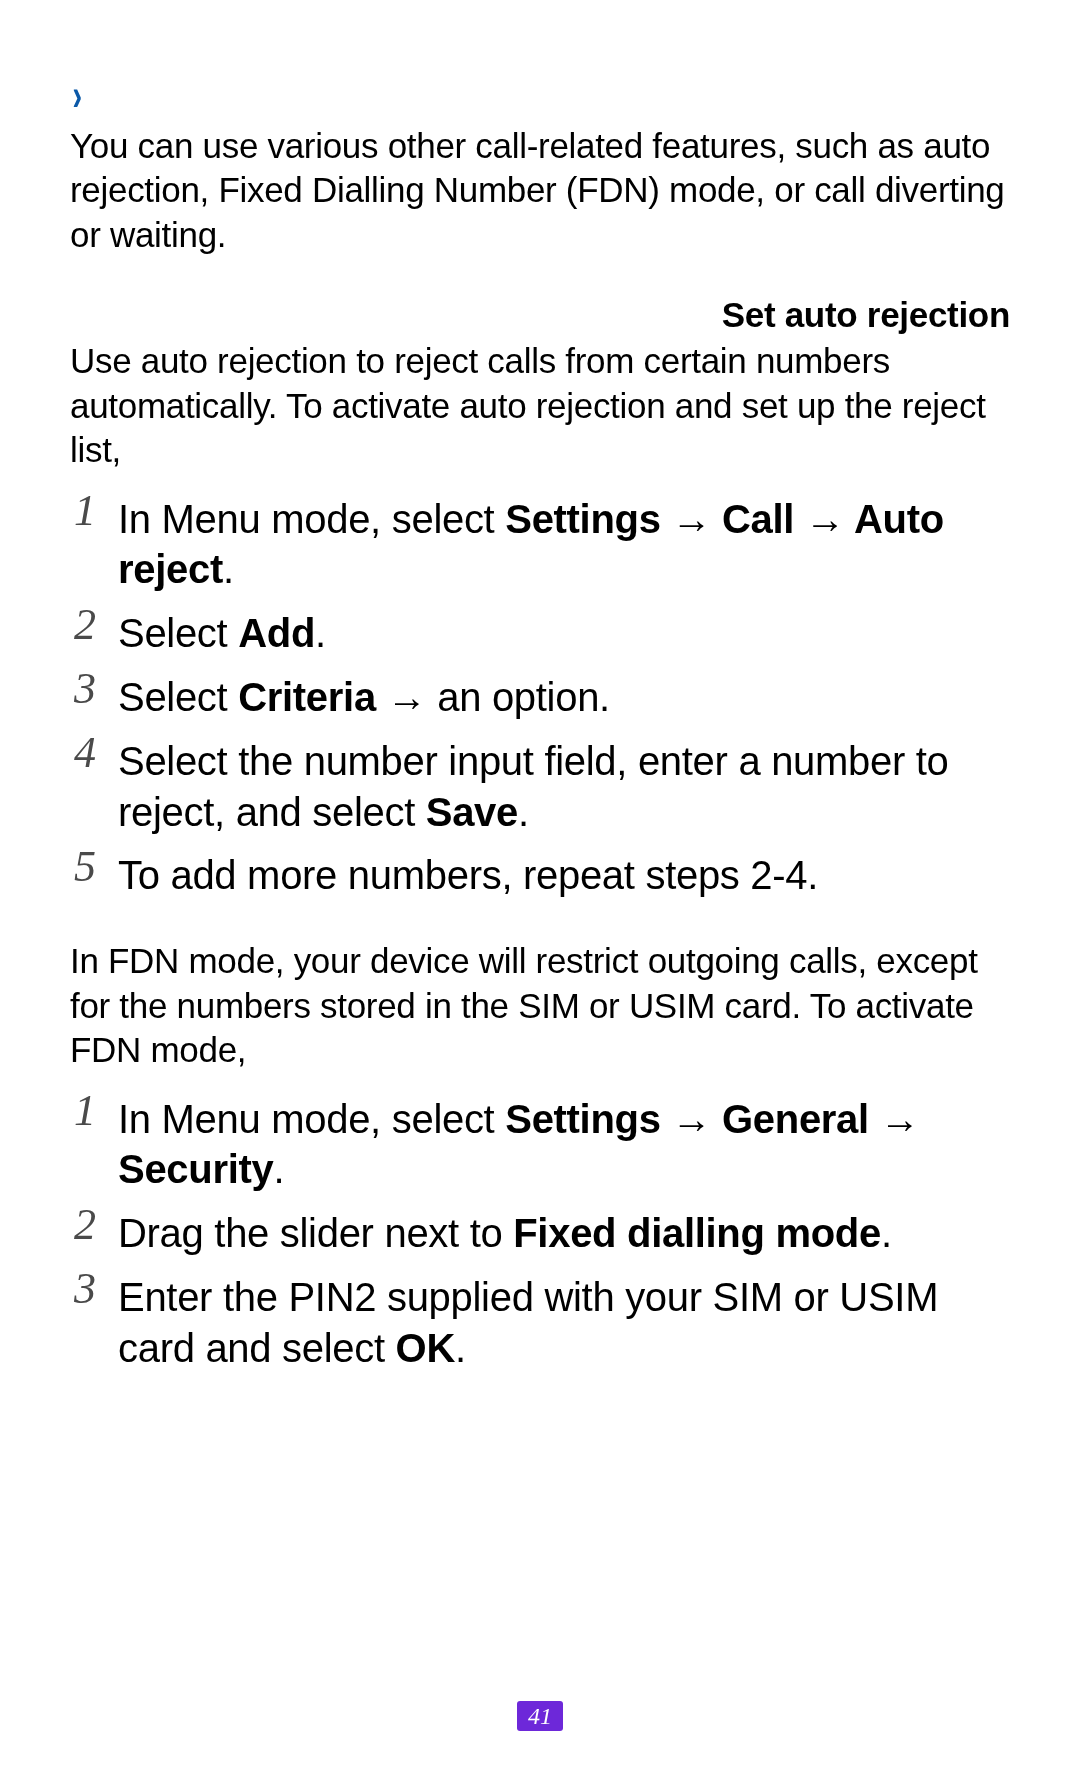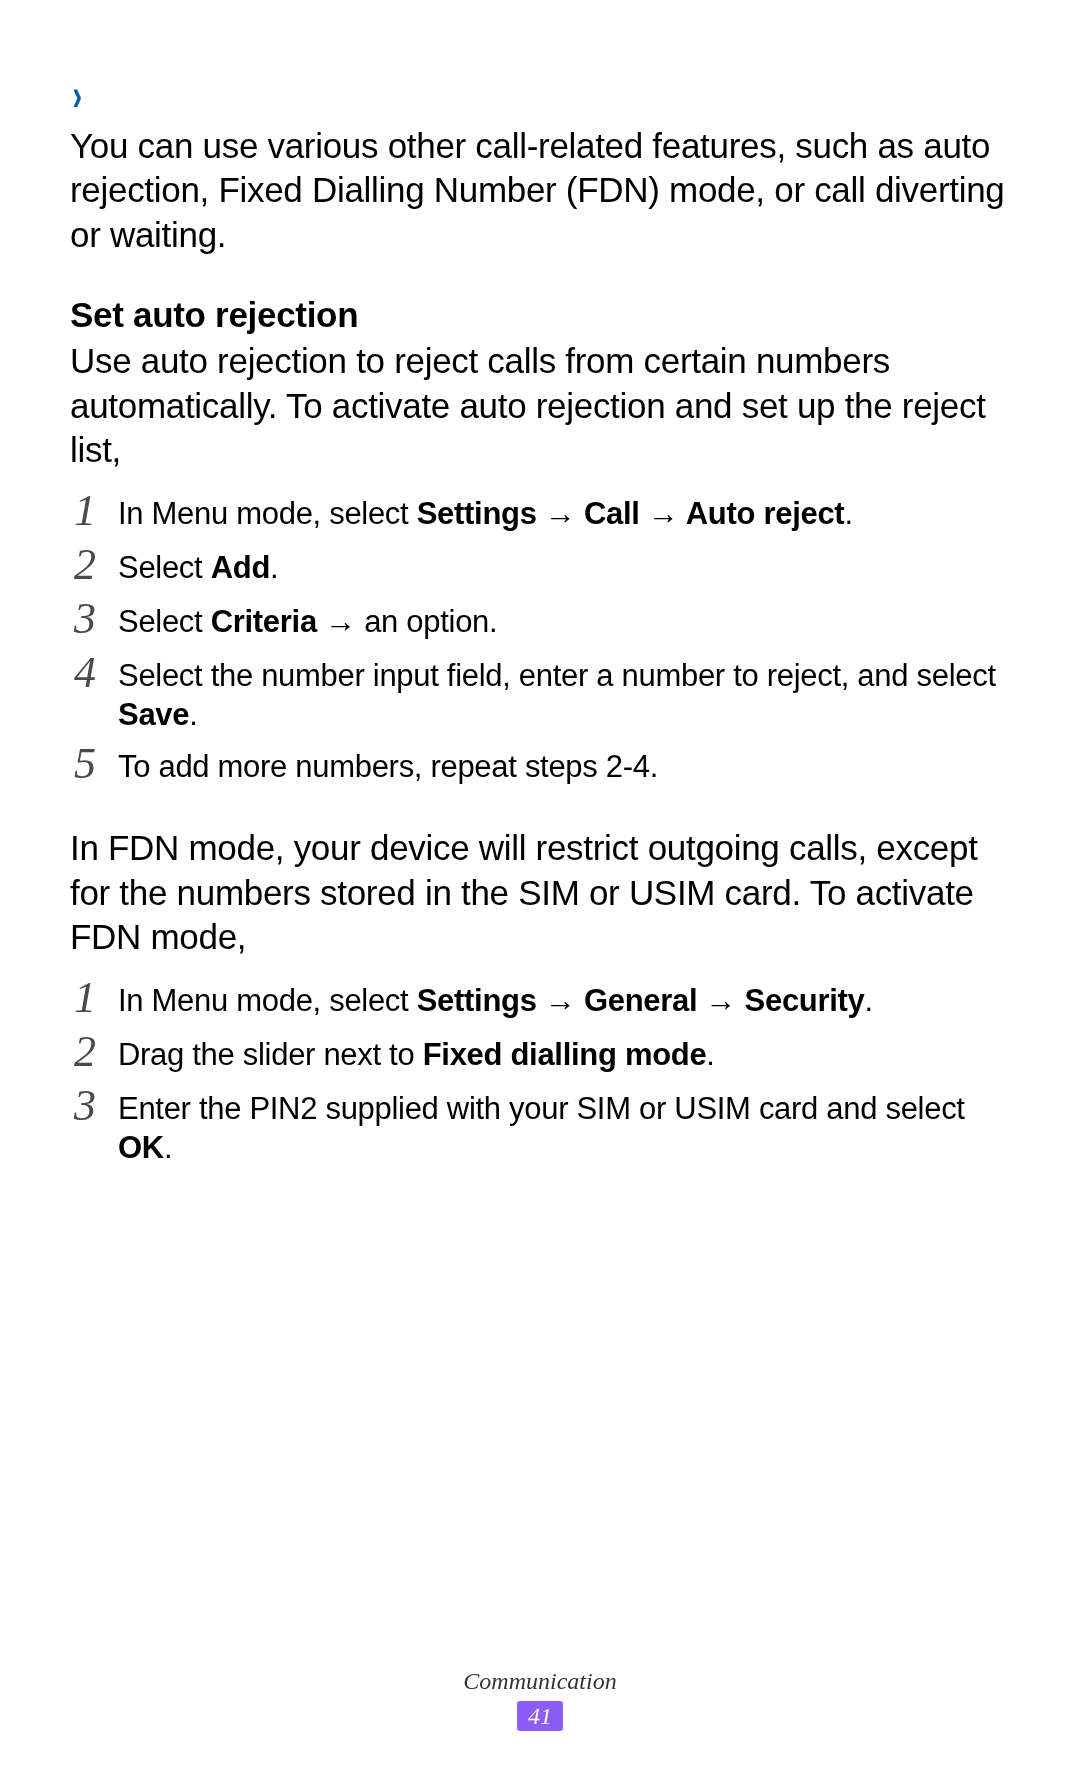--- a/index.html
+++ b/index.html
@@ -41,20 +41,21 @@
     font-size: 35px;
     line-height: 1.27;
     letter-spacing: -0.3px;
     margin-bottom: 38px;
   }
   .subheading {
     font-size: 35px;
     font-weight: 700;
     letter-spacing: -0.3px;
     margin-bottom: 4px;
+    text-align: right;
   }
   .sub-desc {
     font-size: 35px;
     line-height: 1.27;
     letter-spacing: -0.3px;
     margin-bottom: 18px;
   }
   .step-list {
     margin-bottom: 38px;
   }
@@ -70,21 +71,21 @@
     font-size: 44px;
     color: #4a4a4a;
     line-height: 1;
     min-width: 30px;
     text-align: center;
     position: relative;
     top: -2px;
     font-weight: 400;
   }
   .step-text {
-    font-size: 31px;
+    font-size: 40px;
     line-height: 1.27;
     letter-spacing: -0.3px;
     flex: 1;
     padding-top: 3px;
   }
   .bold { font-weight: 700; }
   .footer {
     position: absolute;
     left: 0;
     right: 0;
@@ -93,21 +94,21 @@
   }
   .footer-label {
     font-family: Georgia, "Times New Roman", serif;
     font-style: italic;
     font-size: 24px;
     color: #333333;
     margin-bottom: 6px;
   }
   .page-badge {
     display: inline-block;
-    background: #8b5cf6;
+    background: #6d28d9;
     color: #ffffff;
     font-family: Georgia, "Times New Roman", serif;
     font-style: italic;
     font-size: 24px;
     padding: 3px 11px 3px 11px;
     border-radius: 3px;
     line-height: 1;
   }
 </style>
 </head>
@@ -172,17 +173,16 @@
     </div>
     <div class="step">
       <div class="step-num">3</div>
       <div class="step-text">
         <span>Enter the PIN2 supplied with your SIM or USIM card and select </span><span class="bold">OK</span><span>.</span>
       </div>
     </div>
   </div>
 
   <div class="footer">
-    <div class="footer-label">Communication</div>
     <div class="page-badge">41</div>
   </div>
 
 </div>
 
 </body></html>

